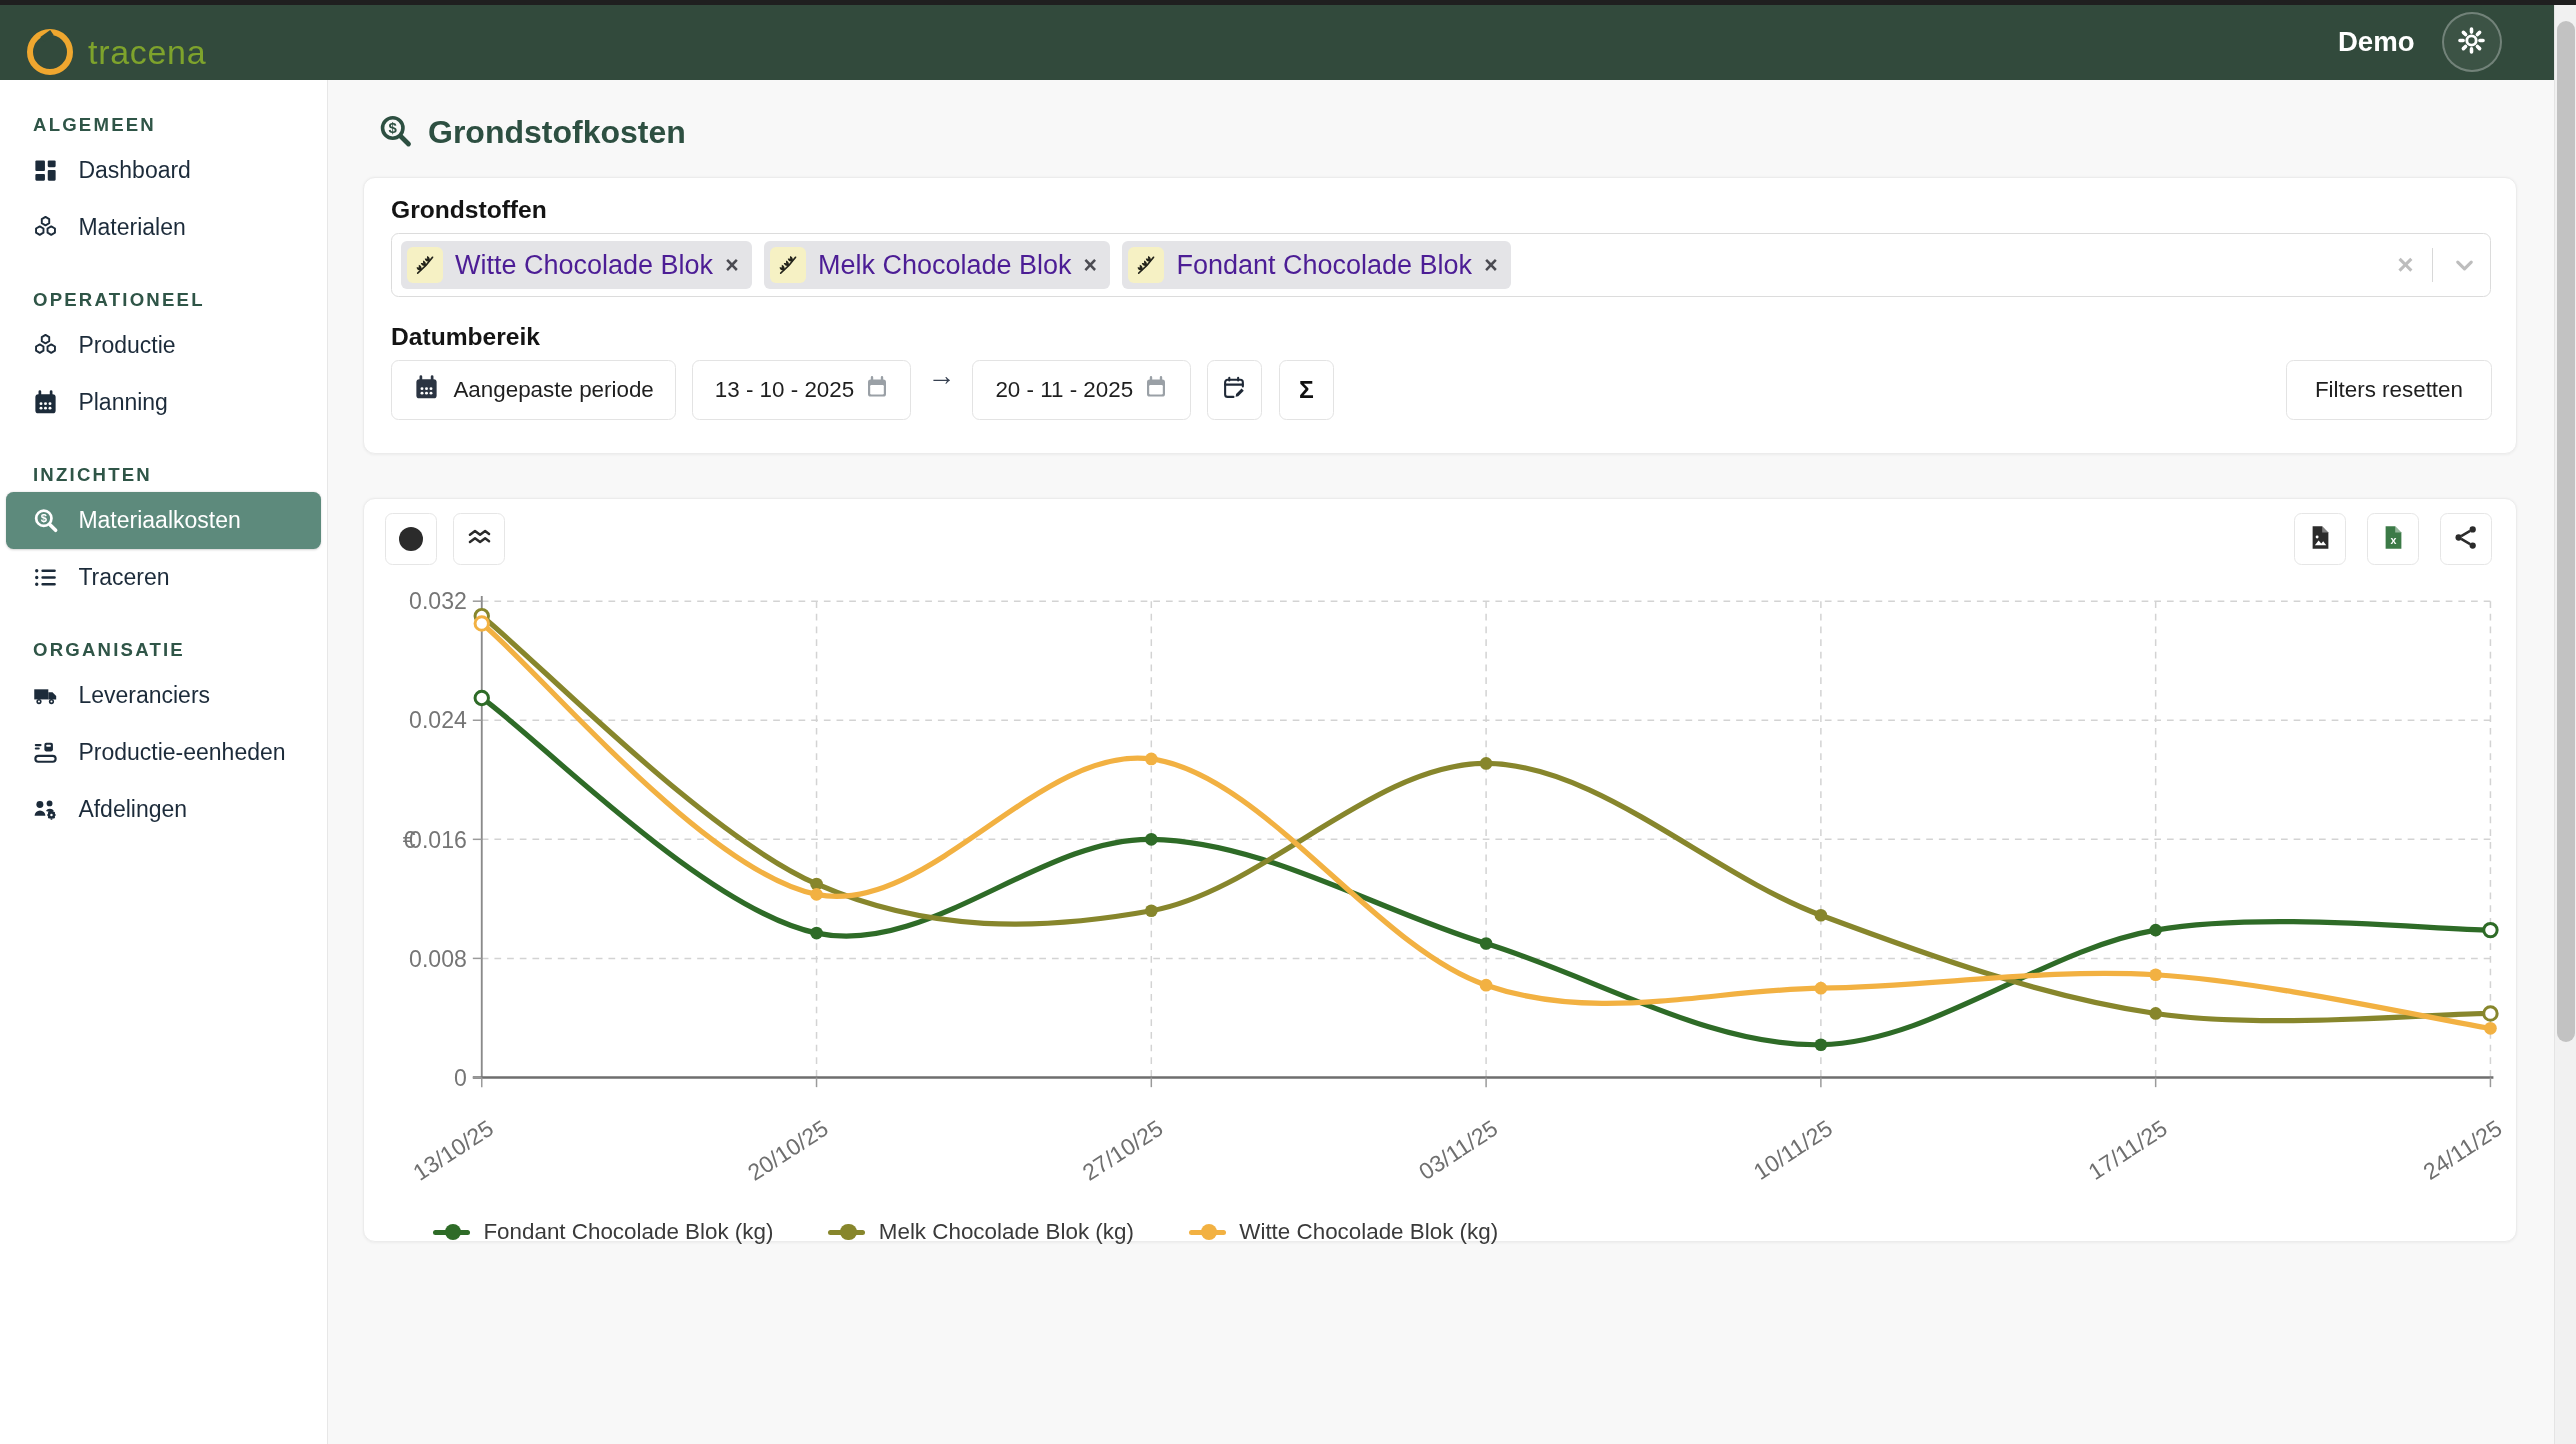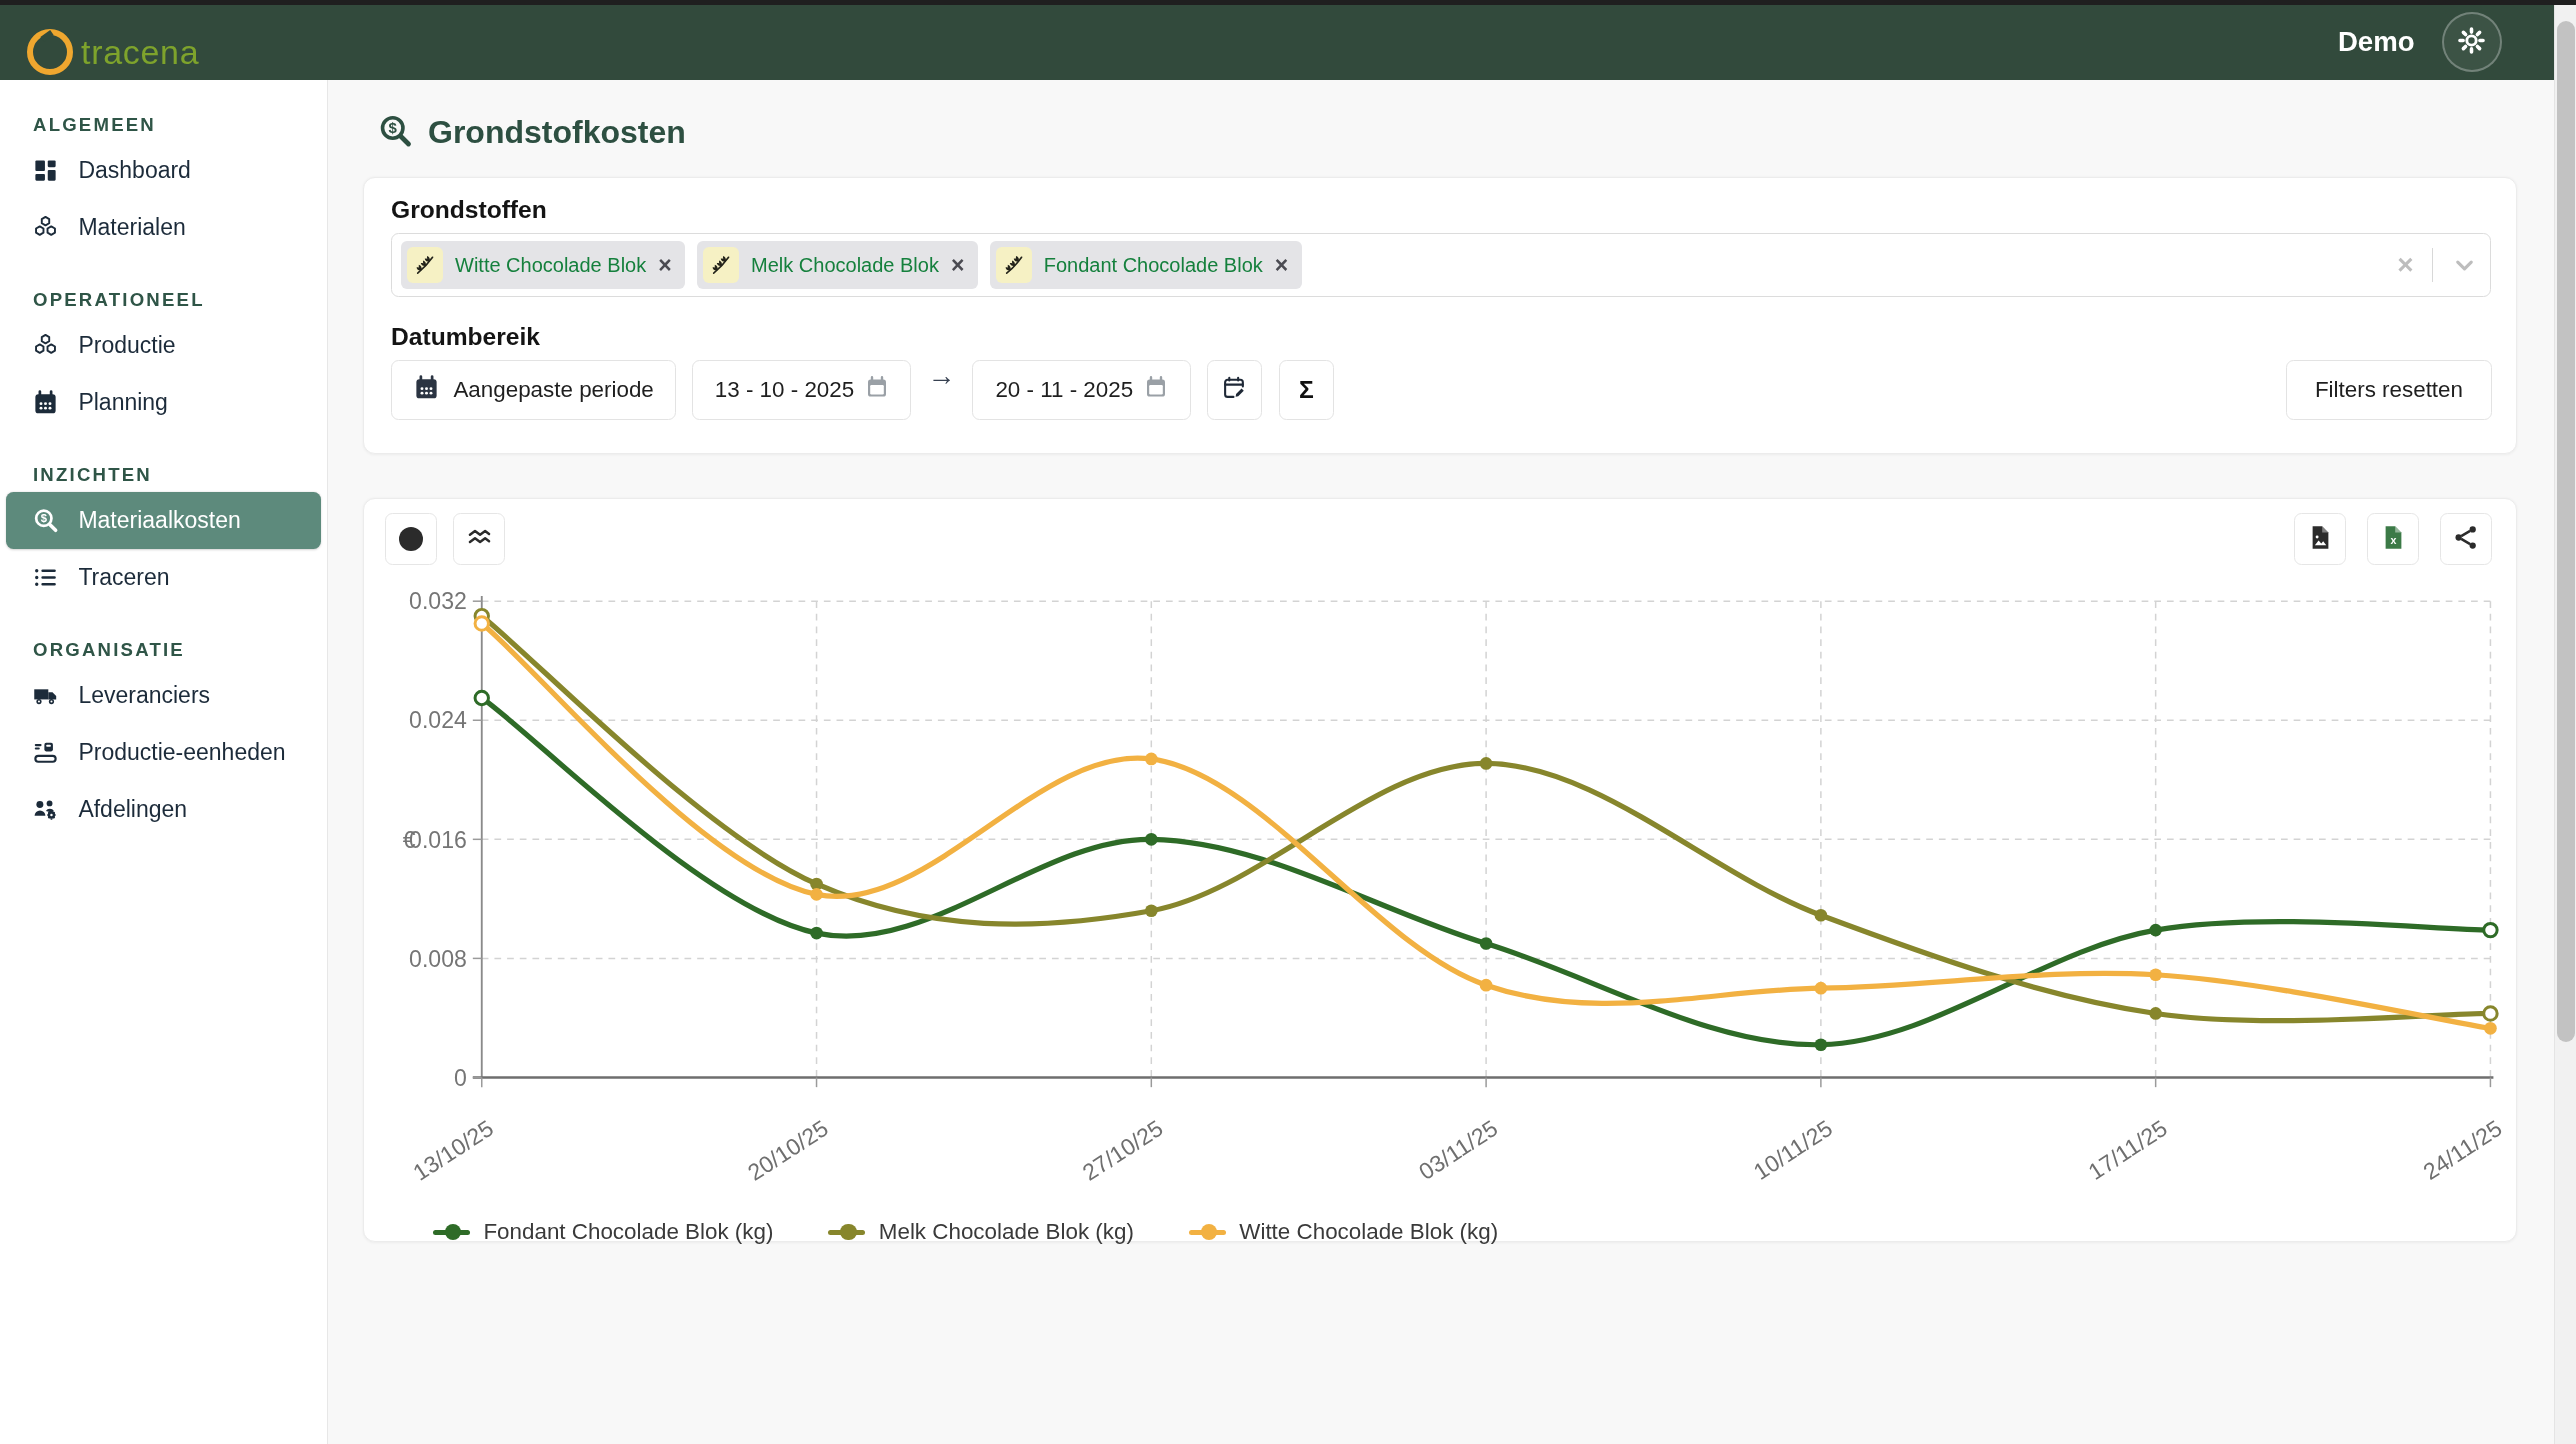--- a/index.html
+++ b/index.html
@@ -5,21 +5,21 @@
   * { margin:0; padding:0; box-sizing:border-box; }
   body { font-family:"Liberation Sans", sans-serif; background:#e8e8e8; }
   .page { position:relative; width:2576px; height:1445px; overflow:hidden; background:#f8f8f8; }
 
   
   .top-strip { position:absolute; top:0; left:0; right:0; height:4.5px; background:#1f1f1f; z-index:60; }
 
   
   .topbar { position:absolute; top:4.5px; left:0; right:22.4px; height:75px; background:#324a3c;
             display:flex; align-items:center; padding:0 52px 0 27px; z-index:50; }
-  .brand { display:flex; align-items:center; gap:8px;margin-top:20px; }
+  .brand { display:flex; align-items:center; gap:15px;margin-top:20px; }
   .brand-ring { width:46px; height:46px; border-radius:50%; border:6.7px solid #efa72f; position:relative; }
   .brand-ring::after { content:""; position:absolute; top:-2.2px; left:7.5px; width:12px; height:6px; background:#324a3c; transform:rotate(-35deg); }
   .brand-name { font-size:34px; color:#7ea32c; letter-spacing:0.7px; font-weight:500; }
   .topbar-right { margin-left:auto; display:flex; align-items:center; gap:27px; }
   .demo { color:#fff; font-weight:bold; font-size:27.6px; }
   .gear-btn { width:60px; height:60px; border-radius:50%; border:2.2px solid rgba(255,255,255,.28);
               background:rgba(255,255,255,.05); display:flex; align-items:center; justify-content:center; color:#fff; }
   .gear-btn svg { width:33px; height:33px; }
 
   
@@ -54,21 +54,21 @@
   .grondstoffen-label { top:18px; }
   .datumbereik-label  { top:145px; }
 
   .select-box { position:absolute; left:27px; top:55px; width:2100px; height:64px; border:1.5px solid #dcdcdc;
                 border-radius:7.5px; display:flex; align-items:center; padding:0 12px 0 9px; gap:12px; background:#fff; }
   .chip { display:flex; align-items:center; height:48px; background:#e4e4e7; border-radius:6px;
           padding:0 13.4px 0 6px; gap:12px; flex:0 0 auto; }
   .chip-icon { width:36px; height:36px; border-radius:6px; background:#f6f1c4; display:flex;
                align-items:center; justify-content:center; color:#23231a; }
   .chip-icon svg { width:24px; height:24px; }
-  .chip-label { font-size:20px; color:#15803d; }
+  .chip-label { font-size:27px; color:#4c1d95; }
   .chip-x { font-size:23px; color:#4b4b52; font-weight:bold; line-height:1; cursor:pointer; }
   .select-right { margin-left:auto; display:flex; align-items:center; }
   .select-clear { font-size:28px; color:#bdbdbd; font-weight:bold; cursor:pointer; }
   .select-divider { width:1.5px; height:34px; background:#d8d8d8; margin:0 18px; }
   .select-chevron { color:#bdbdbd; display:flex; }
   .select-chevron svg { width:27px; height:27px; }
 
   .date-row { position:absolute; left:27px; top:182px; height:60px; display:flex; align-items:flex-start; gap:16.4px; }
   .btn { height:60px; border:1.5px solid #e3e3e3; border-radius:7.5px; background:#fff; display:flex;
          align-items:center; justify-content:center; font-size:22.4px; color:#1f1f1f; cursor:pointer; }

